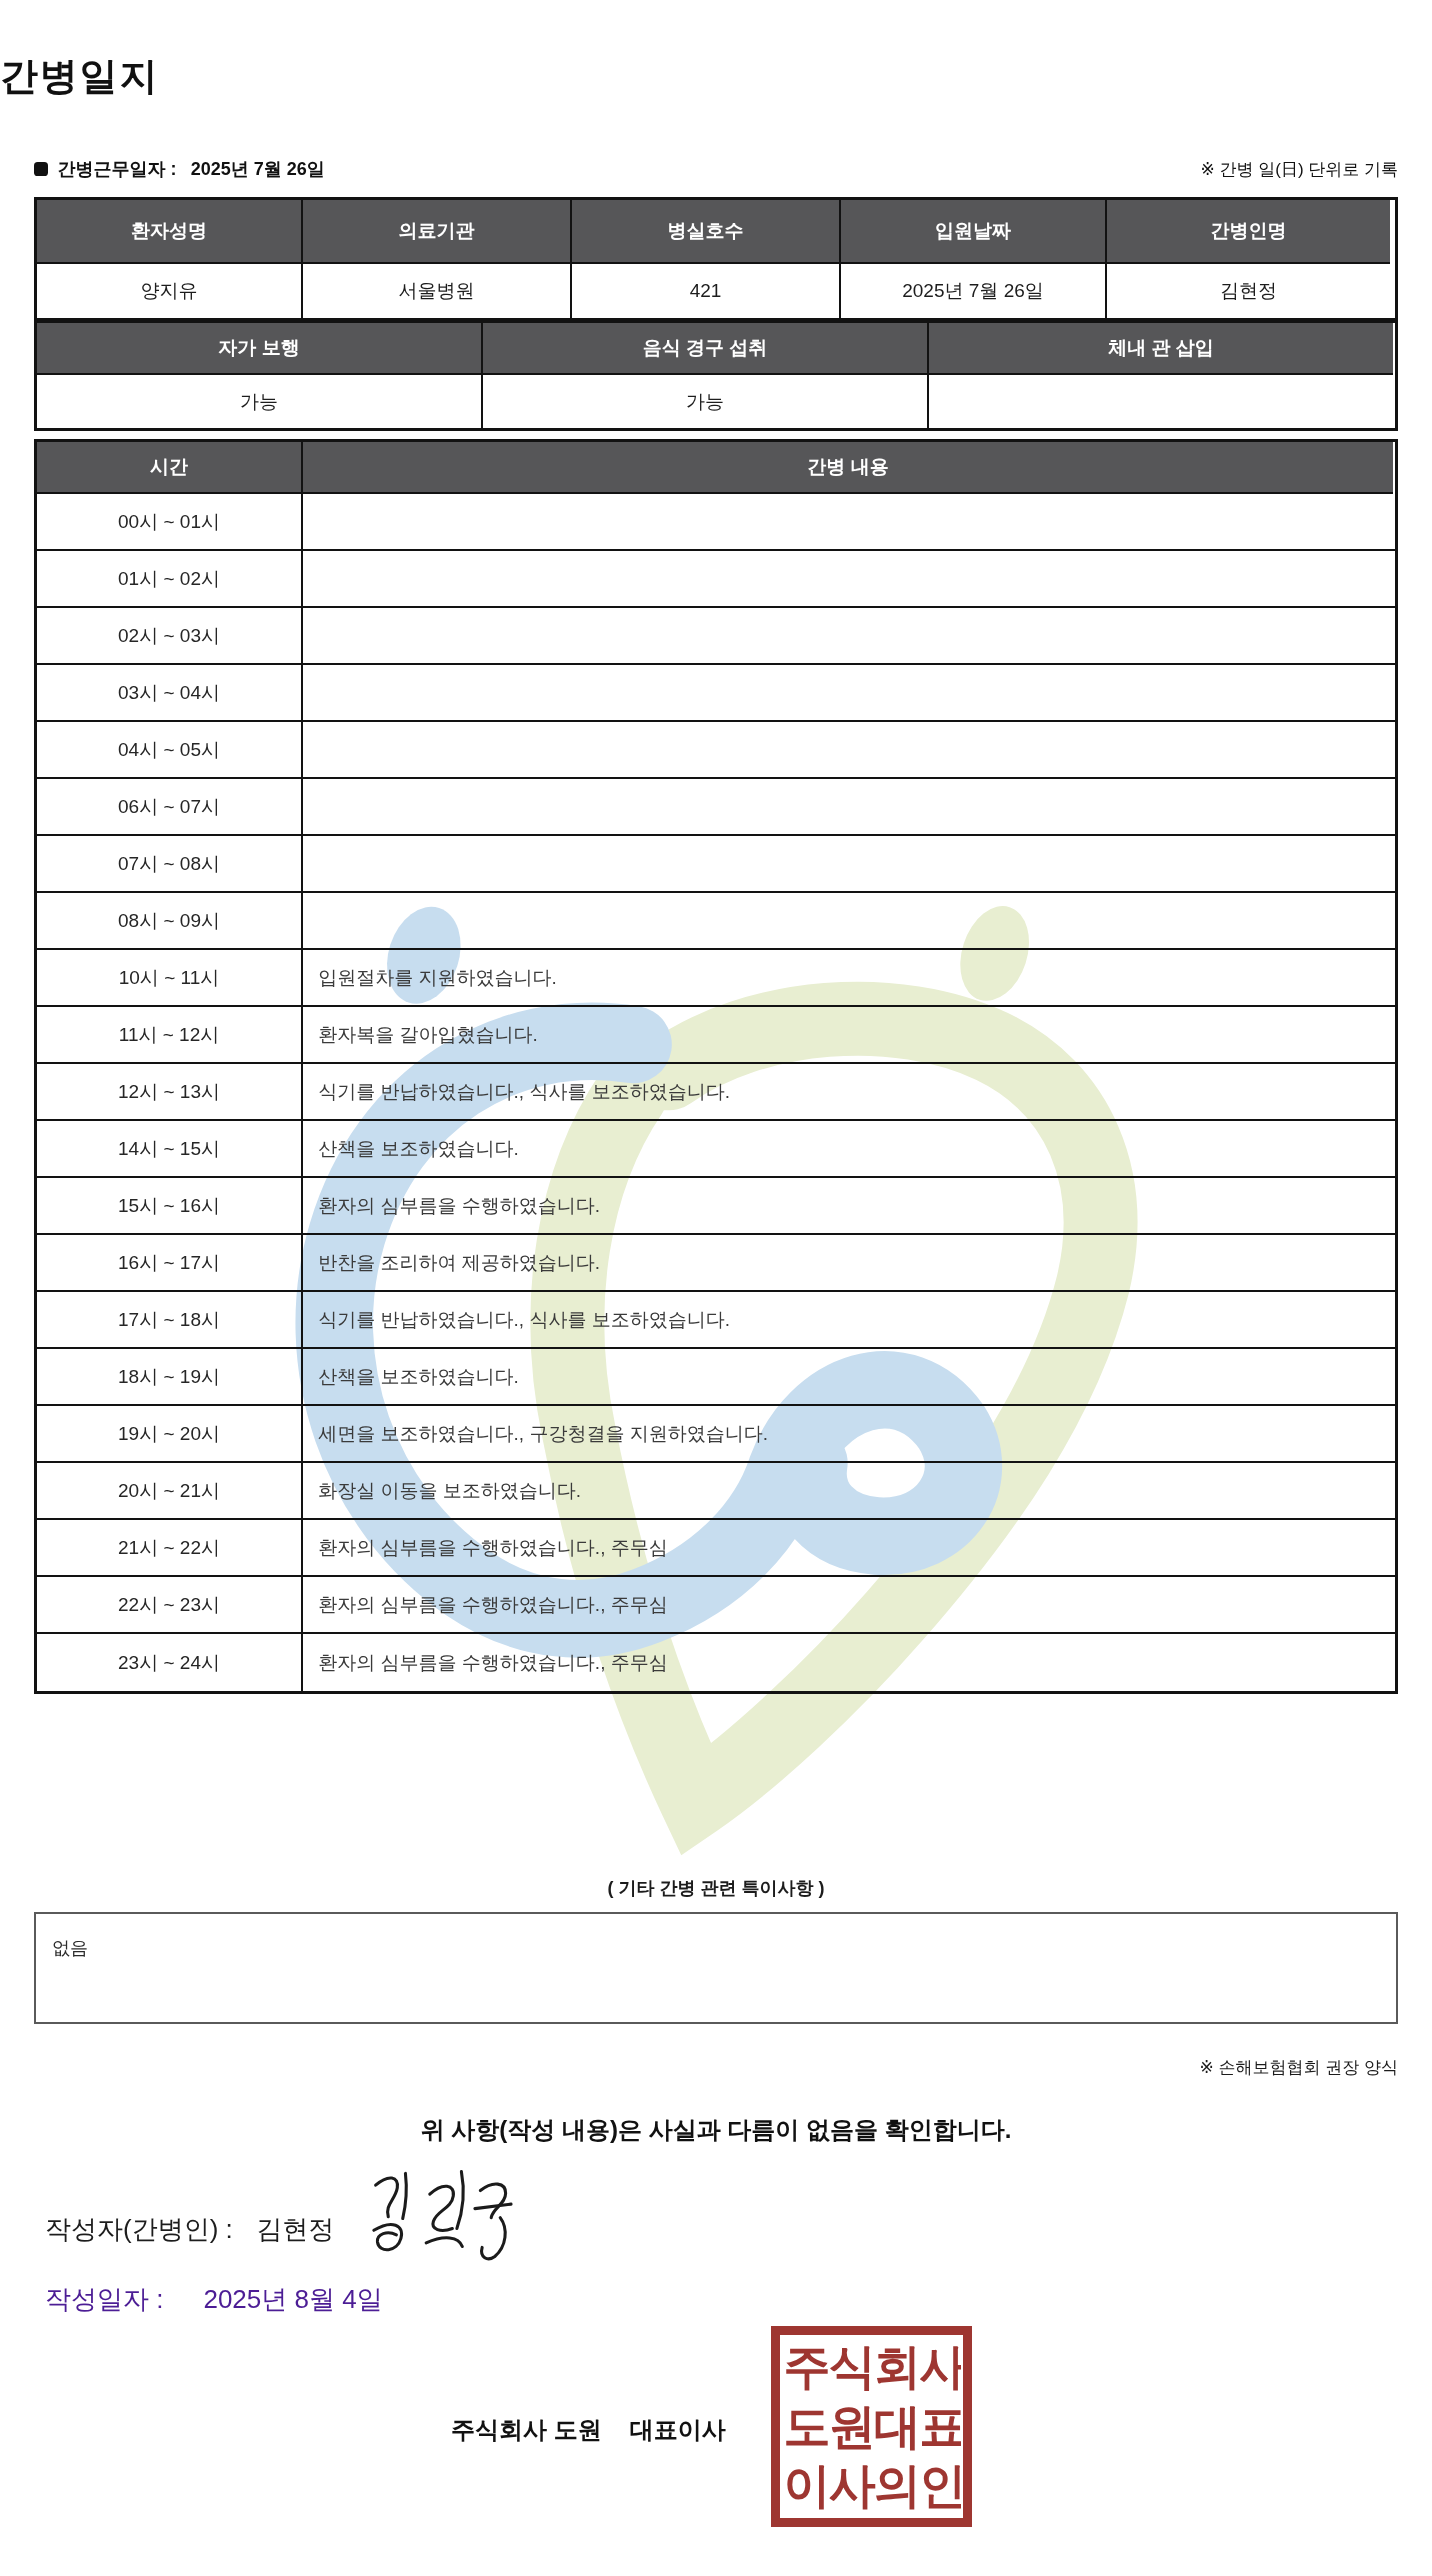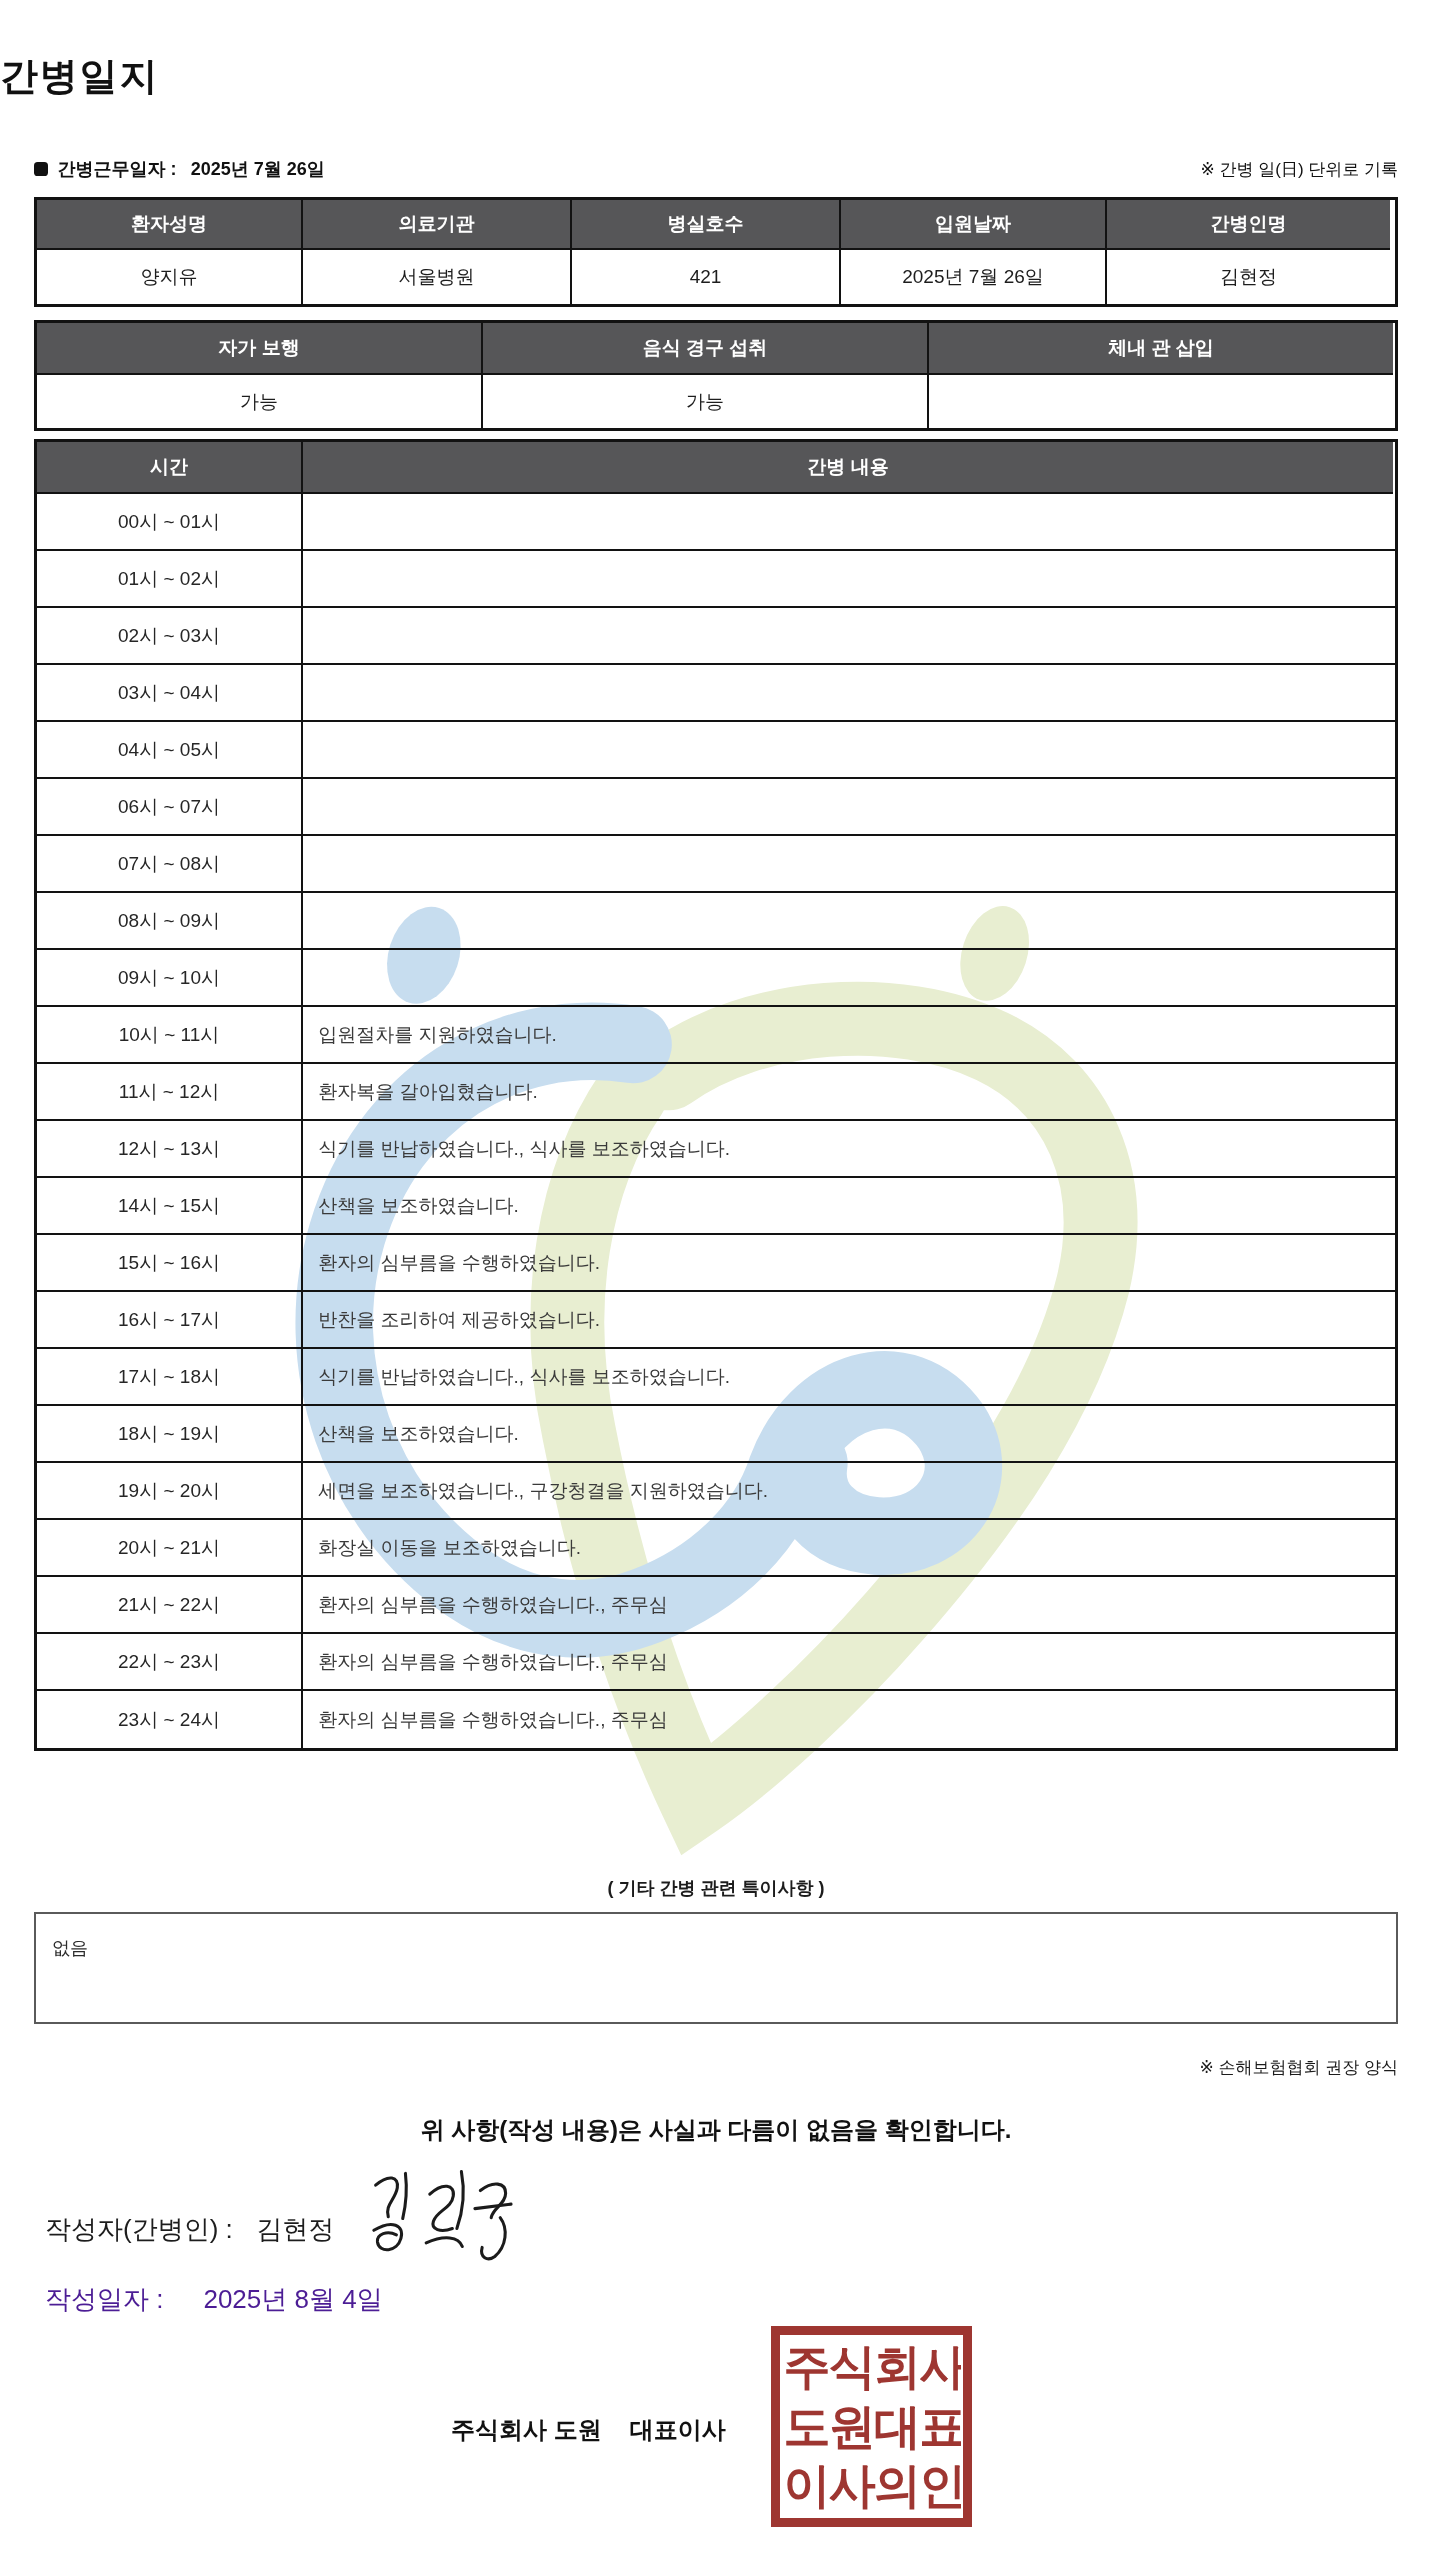--- a/index.html
+++ b/index.html
@@ -23,21 +23,21 @@
 
   .tbl { position:absolute; left:34px; width:1364px; border:3.6px solid #121212; background:transparent; }
   .trow { display:grid; }
   .t1 .trow { grid-template-columns:266px 269px 269px 266px 283px; }
   .t2 .trow { grid-template-columns:446px 446px 464px; }
   .t3-head { display:grid; grid-template-columns:266px 1090px; }
   .cell { display:flex; align-items:center; justify-content:center; text-align:center;
           border-right:2.7px solid #121212; font-size:19px; }
   .cell:last-child { border-right:none; }
   .head .cell { background:#565658; color:#ffffff; font-weight:700; border-bottom:2.7px solid #121212; }
-  .t1 .head .cell { height:50px; }
+  .t1 .head .cell { height:64px; }
   .t1 .vals .cell { height:54px; color:#1d1d1d; }
   .t2 .head .cell { height:52px; }
   .t2 .vals .cell { height:53px; color:#1d1d1d; }
   .t3 { border-bottom:3.6px solid #121212; }
   .t3-head .cell { height:52px; background:#565658; color:#fff; font-weight:700; border-bottom:2.7px solid #121212; }
   .t3-row { display:grid; grid-template-columns:266px 1090px; height:57px; border-bottom:2.7px solid #121212; }
   .t3-row:last-child { border-bottom:none; }
   .t3-time { display:flex; align-items:center; justify-content:center; border-right:2.7px solid #121212;
              font-size:19px; color:#262626; background:transparent; }
   .t3-content { display:flex; align-items:center; padding-left:15.3px; font-size:19px; color:#3a3a3a; background:transparent; }
@@ -168,24 +168,20 @@
           <div class="t3-row">
             <div class="t3-time">06시 ~ 07시</div>
             <div class="t3-content"></div>
           </div>
           <div class="t3-row">
             <div class="t3-time">07시 ~ 08시</div>
             <div class="t3-content"></div>
           </div>
           <div class="t3-row">
             <div class="t3-time">08시 ~ 09시</div>
-            <div class="t3-content"></div>
-          </div>
-          <div class="t3-row">
-            <div class="t3-time">09시 ~ 10시</div>
             <div class="t3-content"></div>
           </div>
           <div class="t3-row">
             <div class="t3-time">10시 ~ 11시</div>
             <div class="t3-content">입원절차를 지원하였습니다.</div>
           </div>
           <div class="t3-row">
             <div class="t3-time">11시 ~ 12시</div>
             <div class="t3-content">환자복을 갈아입혔습니다.</div>
           </div>

